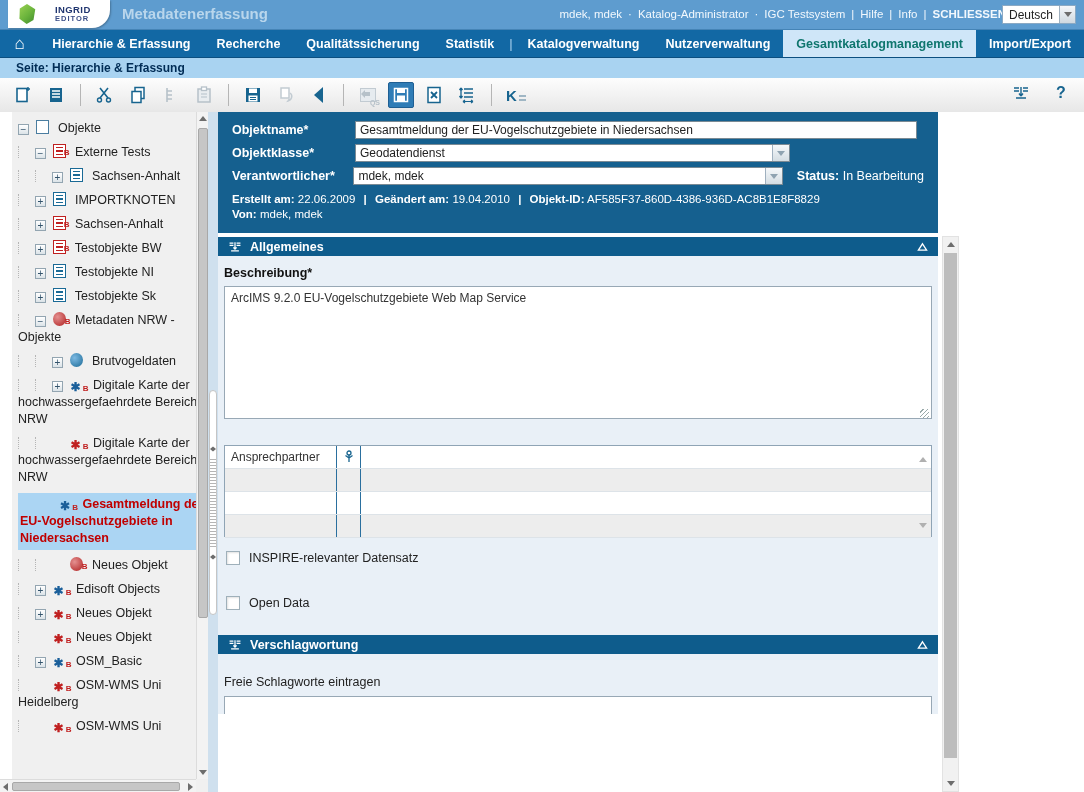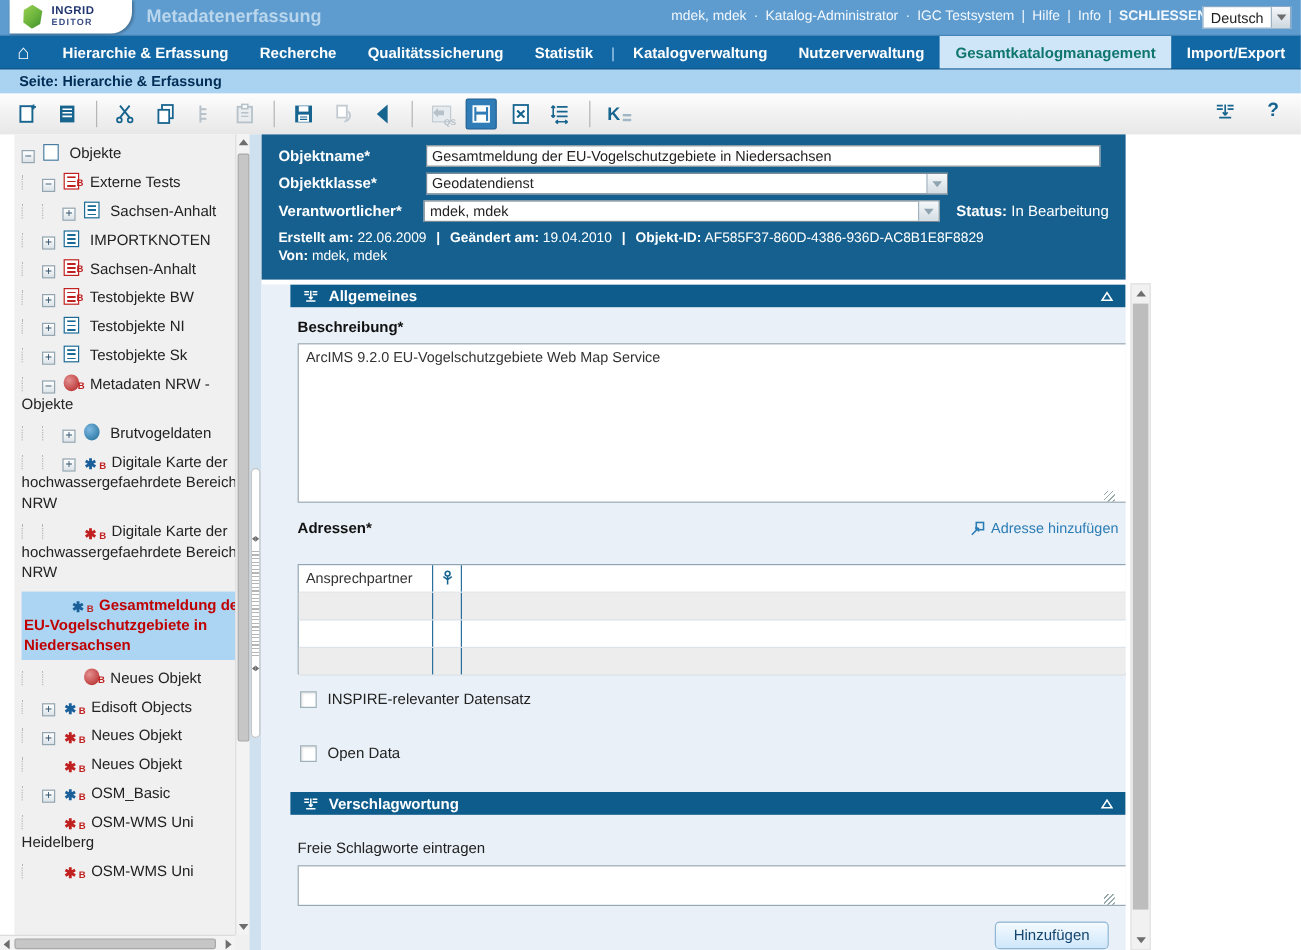--- a/index.html
+++ b/index.html
@@ -9,21 +9,21 @@
 
   
   #topbar { left:0; top:0; width:1084px; height:30px; background:#5e9ccf;
     border-bottom:1px solid #4584b6; }
   #logo-tab { left:8px; top:0; width:102px; height:28px; background:#fff;
     border-radius:0 0 18px 0; box-shadow:1px 1px 2px rgba(0,0,0,.25);
     display:flex; align-items:center; padding-left:10px; gap:7px; }
   #logo-gem { width:18px; height:20px;
     background:linear-gradient(135deg,#9ed454 0%,#6ab33c 55%,#3d8a2b 100%);
     clip-path:polygon(50% 0,96% 26%,86% 80%,48% 100%,8% 74%,10% 22%); }
-  .logo-text { line-height:9px; color:#20356f; }
+  .logo-text { line-height:9px; color:#20356f;margin-left:12px; }
   .logo-text .l1 { font-size:9.5px; font-weight:bold; letter-spacing:.4px; }
   .logo-text .l2 { font-size:7.5px; font-weight:bold; letter-spacing:1px; color:#3a4d86; }
   #app-title { left:122px; top:5px; font-size:15px; font-weight:bold; color:#b9d6ec; }
   #topbar-right { right:78px; top:8px; color:#f2f8fd; font-size:11.5px; display:flex; gap:6px; align-items:center; }
   #topbar-right .lnk { cursor:pointer; }
   #topbar-right .strong { font-weight:bold; }
   #lang-select { right:8px; top:5px; height:19px; display:flex; align-items:center;
     background:#fff; border:1px solid #8aa9c4; }
   #lang-select .val { padding:0 6px; font-size:12px; color:#222; }
   #lang-btn { width:16px; height:17px; background:linear-gradient(#f4f7fa,#cfd8e0);
@@ -117,21 +117,21 @@
   .sel { width:435px; height:18px; background:#fff; border:1px solid #7a8a94; display:flex; cursor:pointer; }
   .sel .selv { flex:1; padding:1px 4px; font-size:12px; color:#222; white-space:nowrap; overflow:hidden; }
   .selbtn { width:17px; background:linear-gradient(#f5f8fa,#d4dde3); border-left:1px solid #9fb0bf;
     display:flex; align-items:center; justify-content:center; }
   .selbtn .tri-down { border-top-color:#8fa3b1; }
   .fh-status { margin-left:14px; font-size:12.5px; white-space:nowrap; }
   .b { font-weight:bold; }
   .fh-meta { font-size:11.5px; margin-top:7px; line-height:15px; }
   .fh-meta .sep { margin:0 5px; }
 
-  #form-body { width:720px; height:555px; background:#e9f0f7; margin-top:4px; overflow:hidden;padding-left:24px; }
+  #form-body { width:720px; height:477px; background:#e9f0f7; margin-top:4px; overflow:hidden; }
   .secbar { height:19px; background:#0e5c8c; color:#fff; font-weight:bold; font-size:12.5px;
     display:flex; align-items:center; padding:0 10px; gap:8px; }
   .secbar .chev { margin-left:auto; cursor:pointer; display:flex; }
   .sec-content { padding:7px 6px 0 6px; }
   .flabel { font-weight:bold; font-size:12.5px; color:#111; margin:3px 0 6px 0; }
   .ta { width:708px; border:1px solid #98a8b5; background:#fff; font-family:"Liberation Sans",sans-serif;
     font-size:12px; padding:4px 6px; resize:none; color:#333; }
   #ta-beschreibung { height:133px; }
   #ta-schlagworte { height:34px; }
   .resize-corner { position:relative; float:right; width:9px; height:9px; margin:-13px 3px 0 0;
@@ -529,30 +529,20 @@
             <polygon points="6,1.5 10.5,8.5 1.5,8.5" fill="none" stroke="#fff" stroke-width="1.4"></polygon>
           </svg>
         </span>
     </div>
 
     <div class="sec-content">
       <div class="flabel">Beschreibung*</div>
       <textarea class="ta" id="ta-beschreibung" style="">ArcIMS 9.2.0 EU-Vogelschutzgebiete Web Map Service</textarea>
       <div class="resize-corner"></div>
 
-      <div class="adr-head">
-        <span class="flabel" style="margin:0;">Adressen*</span>
-        <span class="addlink">
-          <svg width="13" height="13" viewBox="0 0 14 14">
-              <rect x="6" y="1.5" width="6.5" height="6.5" fill="none" stroke="#2a7cb5" stroke-width="1.4"></rect>
-              <path d="M2 12.5L8 6.5 M8 6.5H4.8 M8 6.5v3.2" stroke="#2a7cb5" stroke-width="1.4" fill="none"></path>
-            </svg>
-          <span>Adresse hinzufügen</span>
-        </span>
-      </div>
 
       <div id="adrtable">
         <div class="arow">
           <div class="ac1">Ansprechpartner</div>
           <div class="ac2">
             <svg width="12" height="15" viewBox="0 0 12 15">
                 <circle cx="6" cy="3" r="2" fill="none" stroke="#17648f" stroke-width="1.3"></circle>
                 <path d="M6 5v7 M6 8L2.5 5.5 M6 8l3.5-2.5" stroke="#17648f" stroke-width="1.3" fill="none"></path>
               </svg>
           </div>

